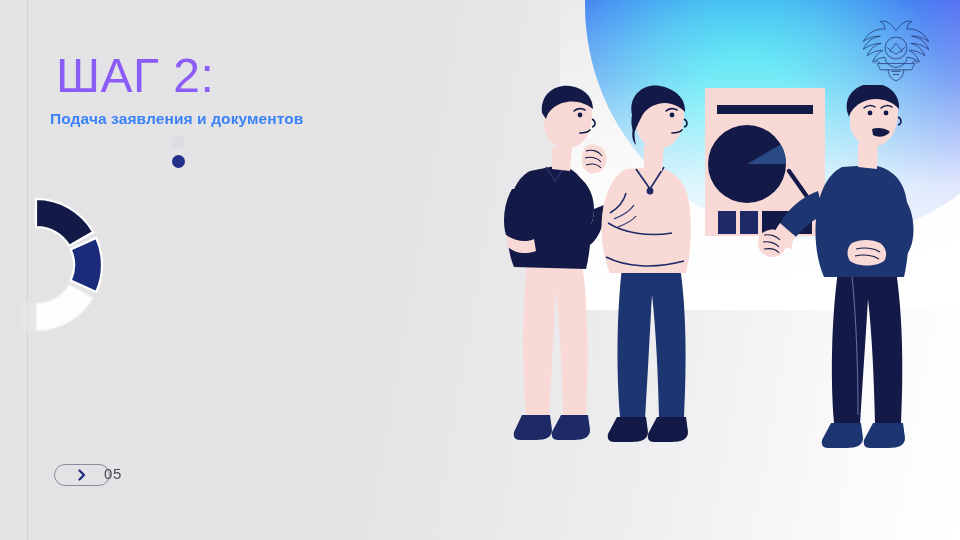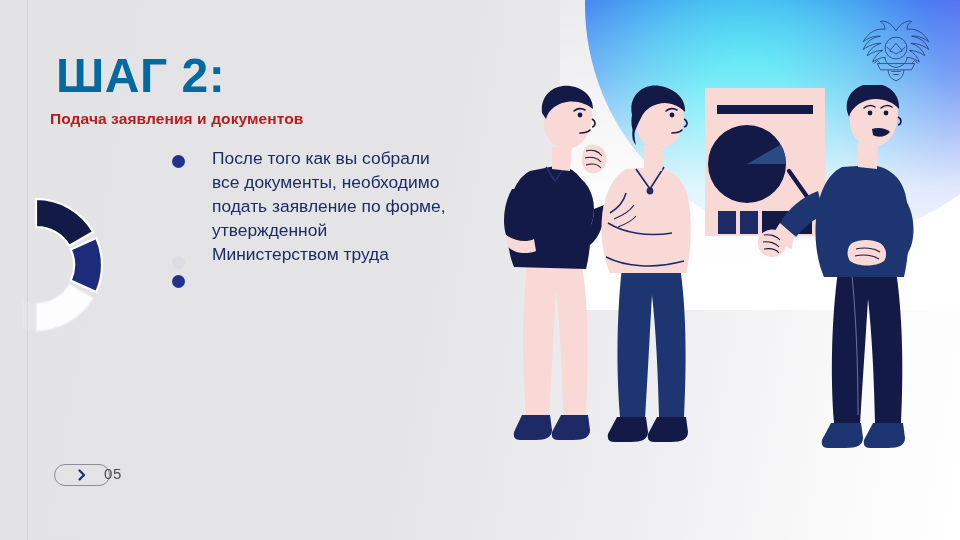--- a/index.html
+++ b/index.html
@@ -27,26 +27,26 @@
 
   
   .emblem { position:absolute; left:857px; top:8px; width:78px; height:80px; opacity:.92; }
 
   
   .vdiv { position:absolute; left:27px; top:0; width:1px; height:540px; background:rgba(120,120,135,.14); }
 
   
   .title {
     position:absolute; left:56px; top:52px;
-    font-size:48px; font-weight:bold; letter-spacing:.5px;
-    color:#0369a1; line-height:1;
+    font-size:48px; font-weight:normal; letter-spacing:.5px;
+    color:#8b5cf6; line-height:1;
   }
   .subtitle {
     position:absolute; left:50px; top:110px;
-    font-size:15.5px; font-weight:bold; color:#b91c1c; letter-spacing:.1px;
+    font-size:15.5px; font-weight:bold; color:#3b82f6; letter-spacing:.1px;
   }
 
   
   .bullets { position:absolute; left:172px; top:146px; width:350px; }
   .brow { position:relative; padding-left:40px; }
   .dot {
     position:absolute; left:0; top:9px; width:13px; height:13px; border-radius:50%;
     background:#22318c;
   }
   .dot.faded { background:#dcdce2; }
@@ -116,28 +116,20 @@
       <path d="M0,-66 A66,66 0 0,1 57.2,-33 L33.3,-19.2 A38,38 0 0,0 0,-38 Z" fill="#141a47" stroke="#fff" stroke-width="2.2"></path>
       <path d="M60.2,-27.1 A66,66 0 0,1 60.2,27.1 L34.7,15.6 A38,38 0 0,0 34.7,-15.6 Z" fill="#1c2c7a" stroke="#fff" stroke-width="2.2"></path>
       <path d="M57.2,33 A66,66 0 0,1 0,66 L0,38 A38,38 0 0,0 33.3,19.2 Z" fill="#fdfdfe" stroke="#efeff2" stroke-width="1.5"></path>
       <path d="M0,66 A66,66 0 0,1 -57.2,33 L-33.3,19.2 A38,38 0 0,0 0,38 Z" fill="#e9e9ec" opacity=".55"></path>
     </g>
   </svg>
 
   <div class="bullets">
     <div class="brow">
       <span class="dot"></span>
-      <div class="btext">После того как вы собрали
-все документы, необходимо
-подать заявление по форме,
-утвержденной
-Министерством труда</div>
-    </div>
-    <div class="brow">
-      <span class="dot"></span>
     </div>
     <div class="brow" style="height:26px;margin-top:-58px">
       <span class="dot faded" style="top:48px"></span>
       <div class="btext"></div>
     </div>
   </div>
 
   <div class="pill">
     <svg width="14" height="14" viewBox="0 0 14 14">
       <path d="M4.5 2.5 L9 7 L4.5 11.5" fill="none" stroke="#1c2f7c" stroke-width="2.3" stroke-linecap="round" stroke-linejoin="round"></path>

